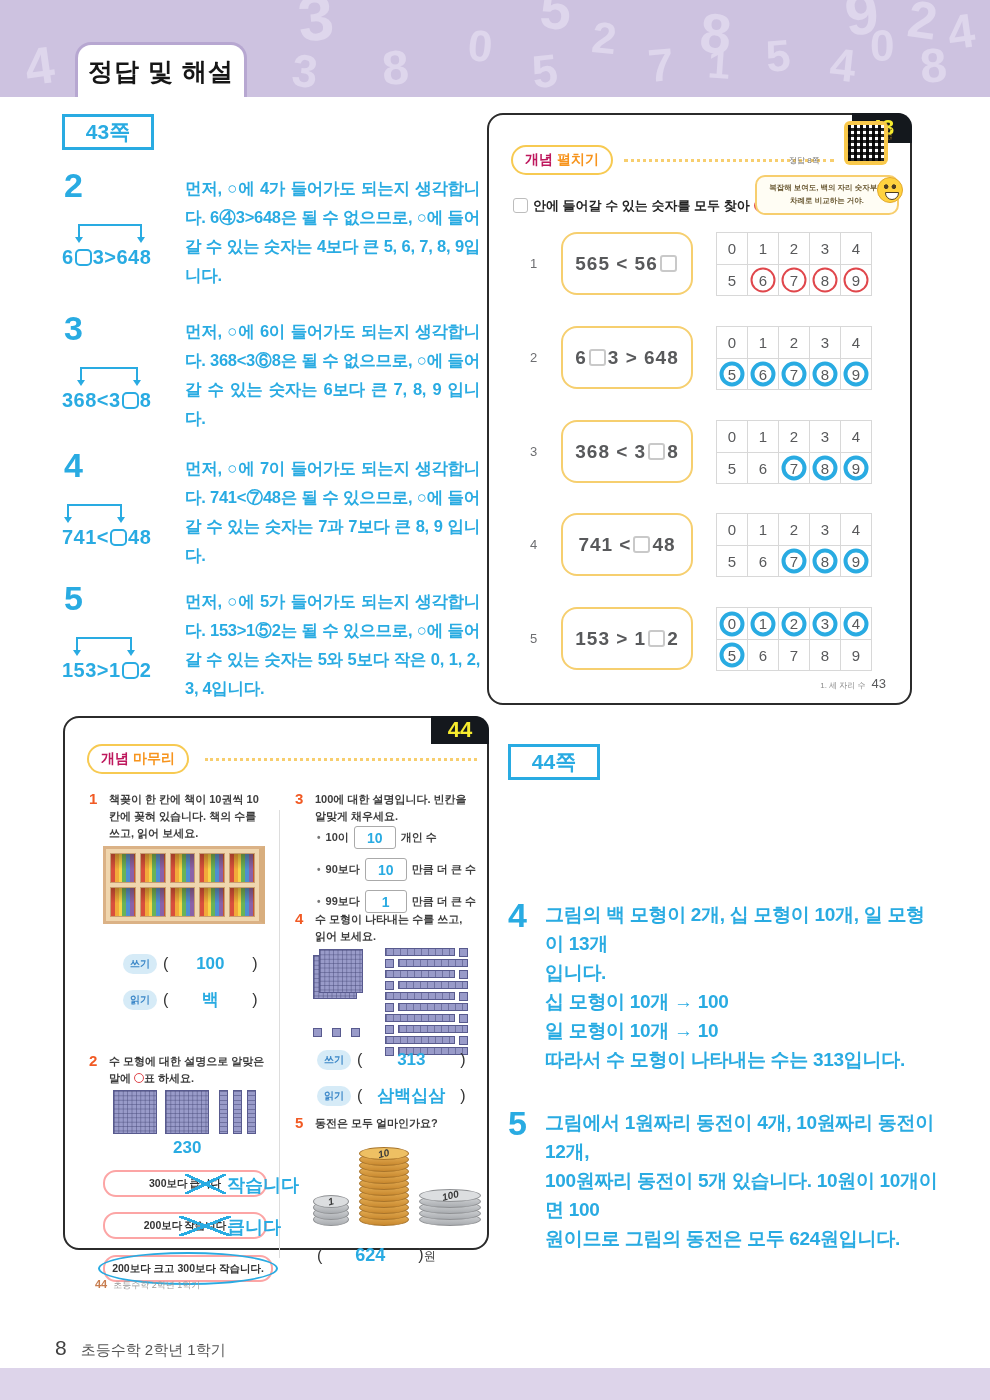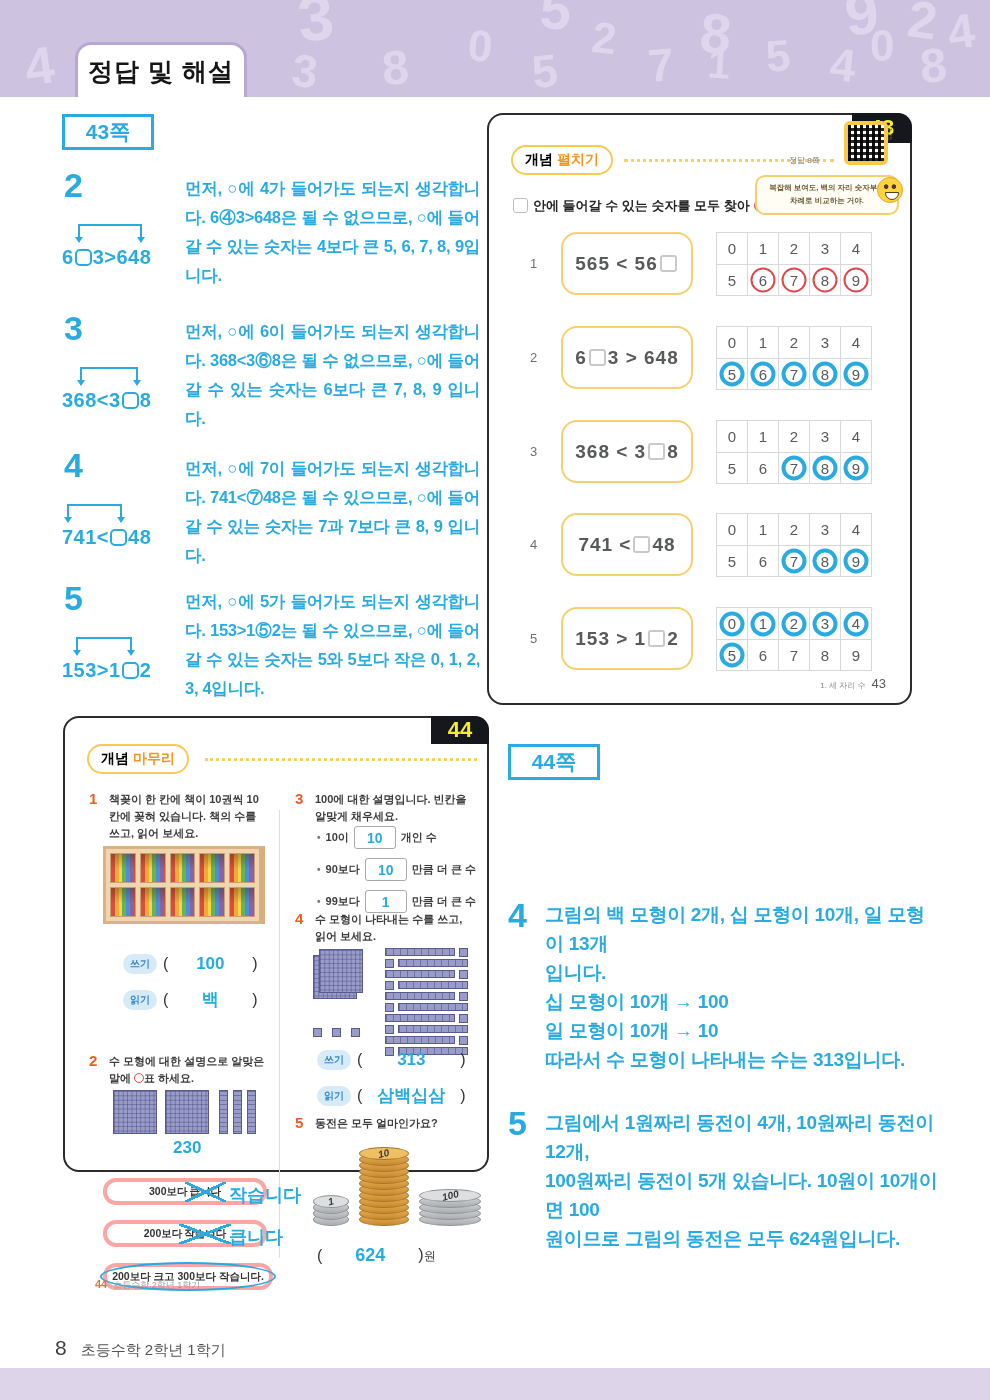--- a/index.html
+++ b/index.html
@@ -31,21 +31,21 @@
   .ltext { position:absolute; left:123px; top:2px; width:295px; font-size:16.5px; line-height:29px; color:#29abe2;
     font-weight:600; letter-spacing:-0.3px; text-align:justify; }
 
   
   .panel { position:absolute; background:#fff; border:2px solid #2b2b2b; border-radius:16px; }
   .panel-tab { position:absolute; top:-2px; right:-2px; width:60px; height:30px; background:#14181d;
     border-radius:0 14px 0 0; color:#f7ec2e; font-size:22px; font-weight:800;
     display:flex; align-items:center; justify-content:center; }
   .badge { position:absolute; border:2px solid #f7ca52; border-radius:16px; background:#fff;
     padding:4px 12px; font-size:14px; font-weight:800; white-space:nowrap; }
-  .badge .bk { color:#000000; } .badge .bo { color:#f7941d; margin-left:4px; }
+  .badge .bk { color:#be185d; } .badge .bo { color:#f7941d; margin-left:4px; }
   .dotline { position:absolute; border-top:3px dotted #f7ce6e; }
   .answer-ref { position:absolute; font-size:8px; color:#777; }
   .qr { position:absolute; width:44px; height:44px; background:#f9c94c; border-radius:6px; padding:4px; }
   .qr-inner { width:100%; height:100%; background:
       repeating-linear-gradient(0deg, rgba(0,0,0,.85) 0 3px, transparent 3px 6px),
       repeating-linear-gradient(90deg, #111 0 3px, #fff 3px 6px); }
   .qr-label { position:absolute; right:-8px; top:10px; font-size:6px; color:#7a5c17; transform:rotate(90deg); }
   .instr { position:absolute; font-size:13px; font-weight:700; color:#232323; }
   .box-gray { display:inline-block; width:15px; height:15px; border:1.5px solid #bdbdbd; border-radius:3px; vertical-align:-3px; margin-right:5px; background:#fff; }
   .circle-red { display:inline-block; width:13px; height:13px; border:2px solid #e0474c; border-radius:50%; vertical-align:-2px; margin:0 1px; }
@@ -91,22 +91,22 @@
   .flat { position:absolute; width:44px; height:44px; border:1px solid #585a8e; background-color:#999bc9;
     background-image:linear-gradient(rgba(70,72,120,.5) 1px, transparent 1px),
                      linear-gradient(90deg, rgba(70,72,120,.5) 1px, transparent 1px);
     background-size:4.4px 4.4px; }
   .vrod { position:absolute; width:9px; height:44px; border:1px solid #585a8e;
     background:#999bc9 repeating-linear-gradient(180deg, rgba(70,72,120,.5) 0 1px, transparent 1px 4.4px); }
   .hrod { width:70px; height:8px; border:1px solid #585a8e;
     background:#999bc9 repeating-linear-gradient(90deg, rgba(70,72,120,.5) 0 1px, transparent 1px 7px); }
   .unit { width:9px; height:9px; border:1px solid #585a8e; background:#999bc9; }
   .hand-num { position:absolute; color:#29abe2; font-weight:800; font-size:17px; }
-  .opt { position:absolute; left:38px; width:164px; height:27px; border:4px solid #fca5a5; border-radius:13px;
-    display:flex; align-items:center; justify-content:center; font-size:10.5px; font-weight:600; color:#333; background:#fff;margin-top:8px; }
+  .opt { position:absolute; left:38px; width:164px; height:27px; border:2px solid #fca5a5; border-radius:13px;
+    display:flex; align-items:center; justify-content:center; font-size:10.5px; font-weight:600; color:#333; background:#fff; }
   .crossed { position:relative; margin-left:2px; }
   .crossed::before { content:""; position:absolute; inset:-3px -5px;
     background: linear-gradient(to top right, transparent 46%, #29abe2 46%, #29abe2 54%, transparent 54%),
                 linear-gradient(to bottom right, transparent 46%, #29abe2 46%, #29abe2 54%, transparent 54%); }
   .corr { position:absolute; left:122px; top:1px; font-size:18px; font-weight:800; color:#29abe2; white-space:nowrap; }
   .opt-ellipse { position:absolute; inset:-5px -7px; border:2.5px solid #29abe2; border-radius:50%; }
   .bullet-row { position:absolute; display:flex; align-items:center; gap:5px; font-size:11px; font-weight:600; color:#3d3d3d; }
   .bullet-row::before { content:"•"; color:#777; font-size:10px; }
   .fill-box { display:inline-flex; width:42px; height:23px; border:1.5px solid #aaa; border-radius:3px;
     align-items:center; justify-content:center; color:#29abe2; font-weight:800; font-size:14px; background:#fff; }
@@ -464,21 +464,21 @@
           </div>
         </div>
       </div>
     <div class="wb-footer" style="right:24px; bottom:12px;">
       <span>1. 세 자리 수</span><span class="pg">43</span>
     </div>
   </div>
 
   <div class="page-label" style="left:508px; top:744px;">44쪽</div>
 
-  <div class="panel" id="panel44" style="left:63px; top:716px; width:426px; height:456px;">
+  <div class="panel" id="panel44" style="left:63px; top:716px; width:426px; height:534px;">
     <div class="panel-tab" style="width:58px; height:28px;">44</div>
     <div class="badge" style="left:22px; top:26px;">
       <span class="bk">개념</span><span class="bo">마무리</span>
     </div>
     <div class="dotline" style="left:140px; top:40px; width:272px;"></div>
     <div class="divider" style="left:214px; top:92px; height:448px;"></div>
 
     <div class="pnum" style="left:24px; top:72px;">1</div>
     <div class="ptext" style="left:44px; top:73px; width:160px;">책꽂이 한 칸에 책이 10권씩 10칸에 꽂혀 있습니다. 책의 수를 쓰고, 읽어 보세요.</div>
     <div class="shelf" style="left:38px; top:128px; width:162px; height:78px;" id="bookshelf">

